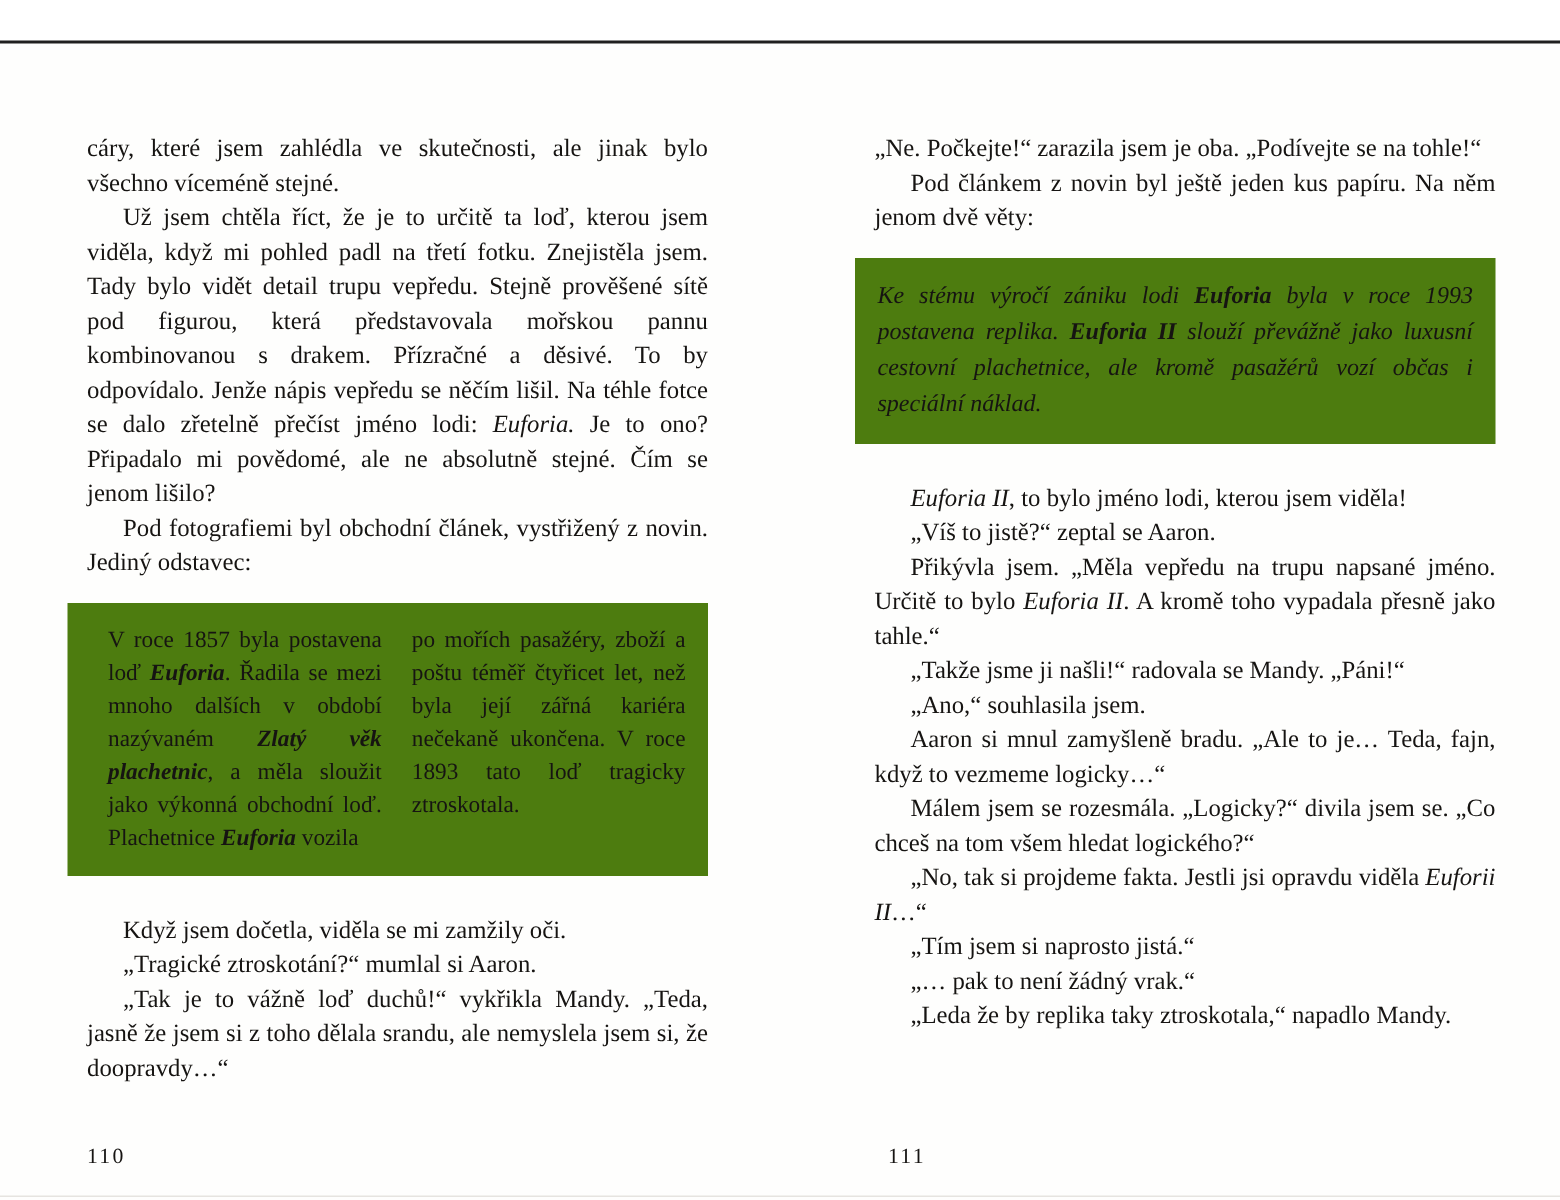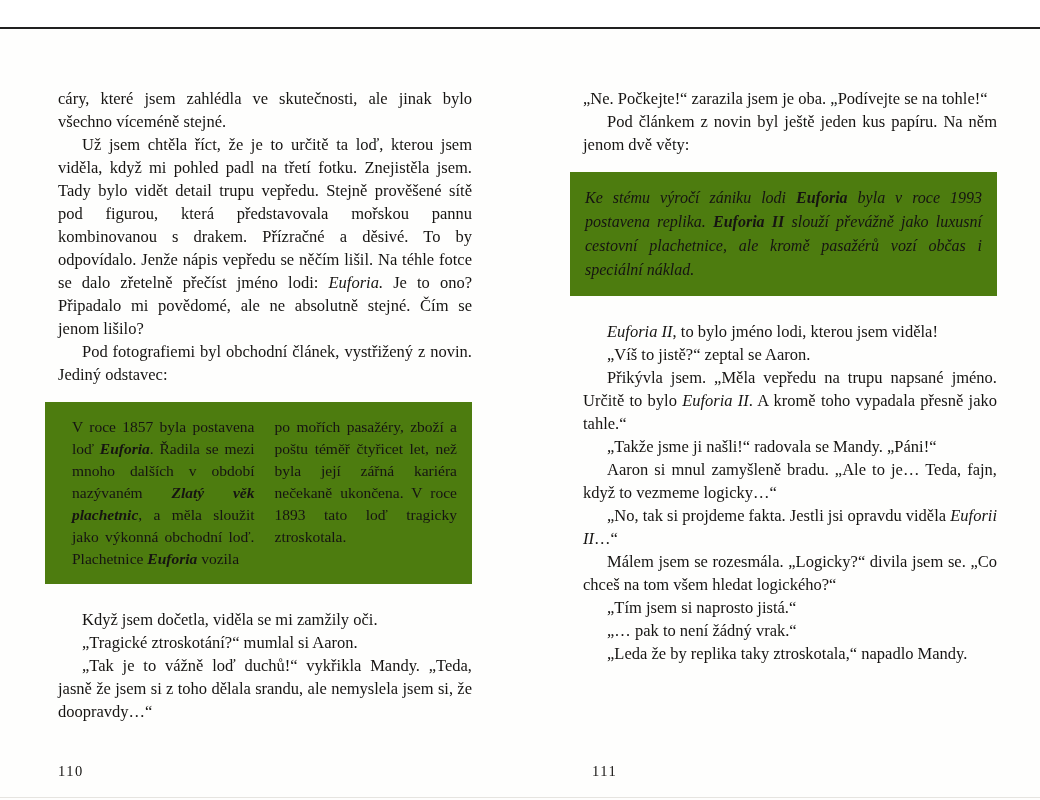--- a/index.html
+++ b/index.html
@@ -108,23 +108,24 @@
 
   <div class="page page-right">
     <div>
         <p class="para"><span>„Ne. Počkejte!“ zarazila jsem je oba. „Podívejte se na tohle!“</span></p>
         <p class="para indent"><span>Pod článkem z novin byl ještě jeden kus papíru. Na něm jenom dvě věty:</span></p>
         <div class="clip-box italic-box"><span>Ke stému výročí zániku lodi </span><span class="bd">Euforia</span><span> byla v roce 1993 postavena replika. </span><span class="bd">Euforia II</span><span> slouží převážně jako luxusní cestovní plachetnice, ale kromě pasažérů vozí občas i speciální náklad.</span></div>
         <p class="para indent"><span class="it">Euforia II</span><span>, to bylo jméno lodi, kterou jsem viděla!</span></p>
         <p class="para indent"><span>„Víš to jistě?“ zeptal se Aaron.</span></p>
         <p class="para indent"><span>Přikývla jsem. „Měla vepředu na trupu napsané jméno. Určitě to bylo </span><span class="it">Euforia II</span><span>. A kromě toho vypadala přesně jako tahle.“</span></p>
         <p class="para indent"><span>„Takže jsme ji našli!“ radovala se Mandy. „Páni!“</span></p>
+        <p class="para indent"><span>„Ano,“ souhlasila jsem.</span></p>
         <p class="para indent"><span>Aaron si mnul zamyšleně bradu. „Ale to je… Teda, fajn, když to vezmeme logicky…“</span></p>
+        <p class="para indent"><span>Málem jsem se rozesmála. „Logicky?“ divila jsem se. „Co chceš na tom všem hledat logického?“</span></p>
         <p class="para indent"><span>„No, tak si projdeme fakta. Jestli jsi opravdu viděla </span><span class="it">Euforii II</span><span>…“</span></p>
-        <p class="para indent"><span>Málem jsem se rozesmála. „Logicky?“ divila jsem se. „Co chceš na tom všem hledat logického?“</span></p>
         <p class="para indent"><span>„Tím jsem si naprosto jistá.“</span></p>
         <p class="para indent"><span>„… pak to není žádný vrak.“</span></p>
         <p class="para indent"><span>„Leda že by replika taky ztroskotala,“ napadlo Mandy.</span></p>
       </div>
   </div>
 
   <div class="page-num page-num-left">110</div>
 
   <div class="page-num page-num-right">111</div>
 

